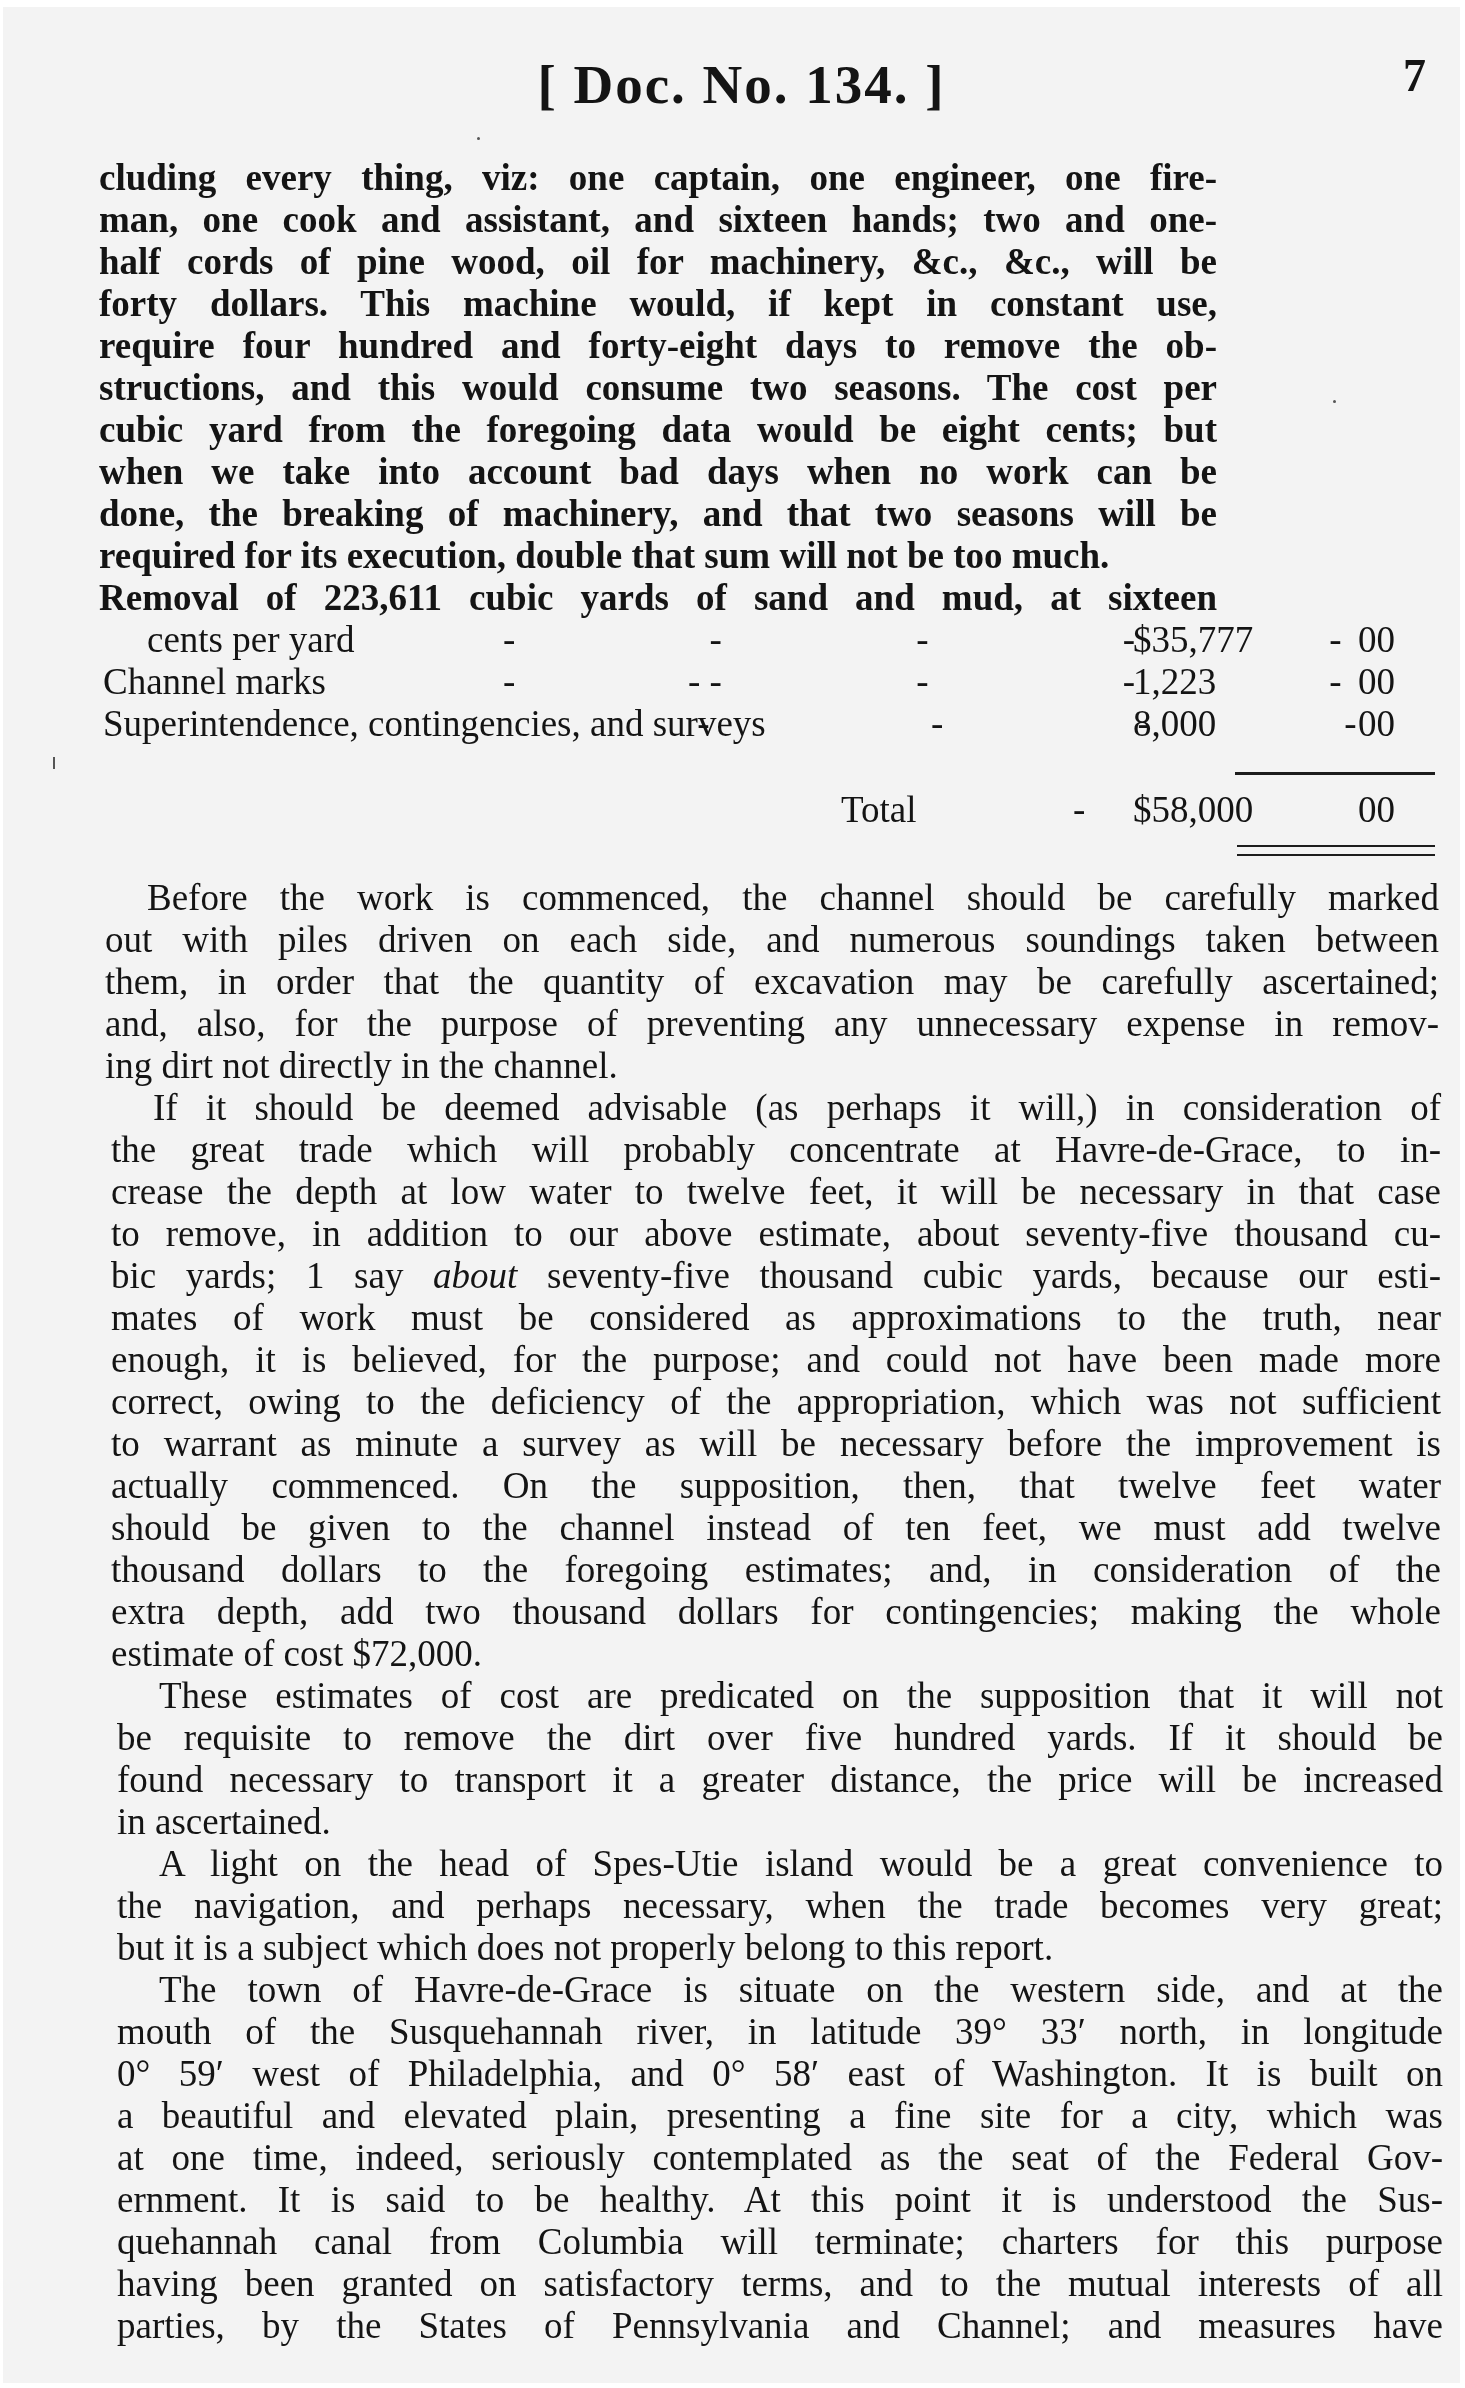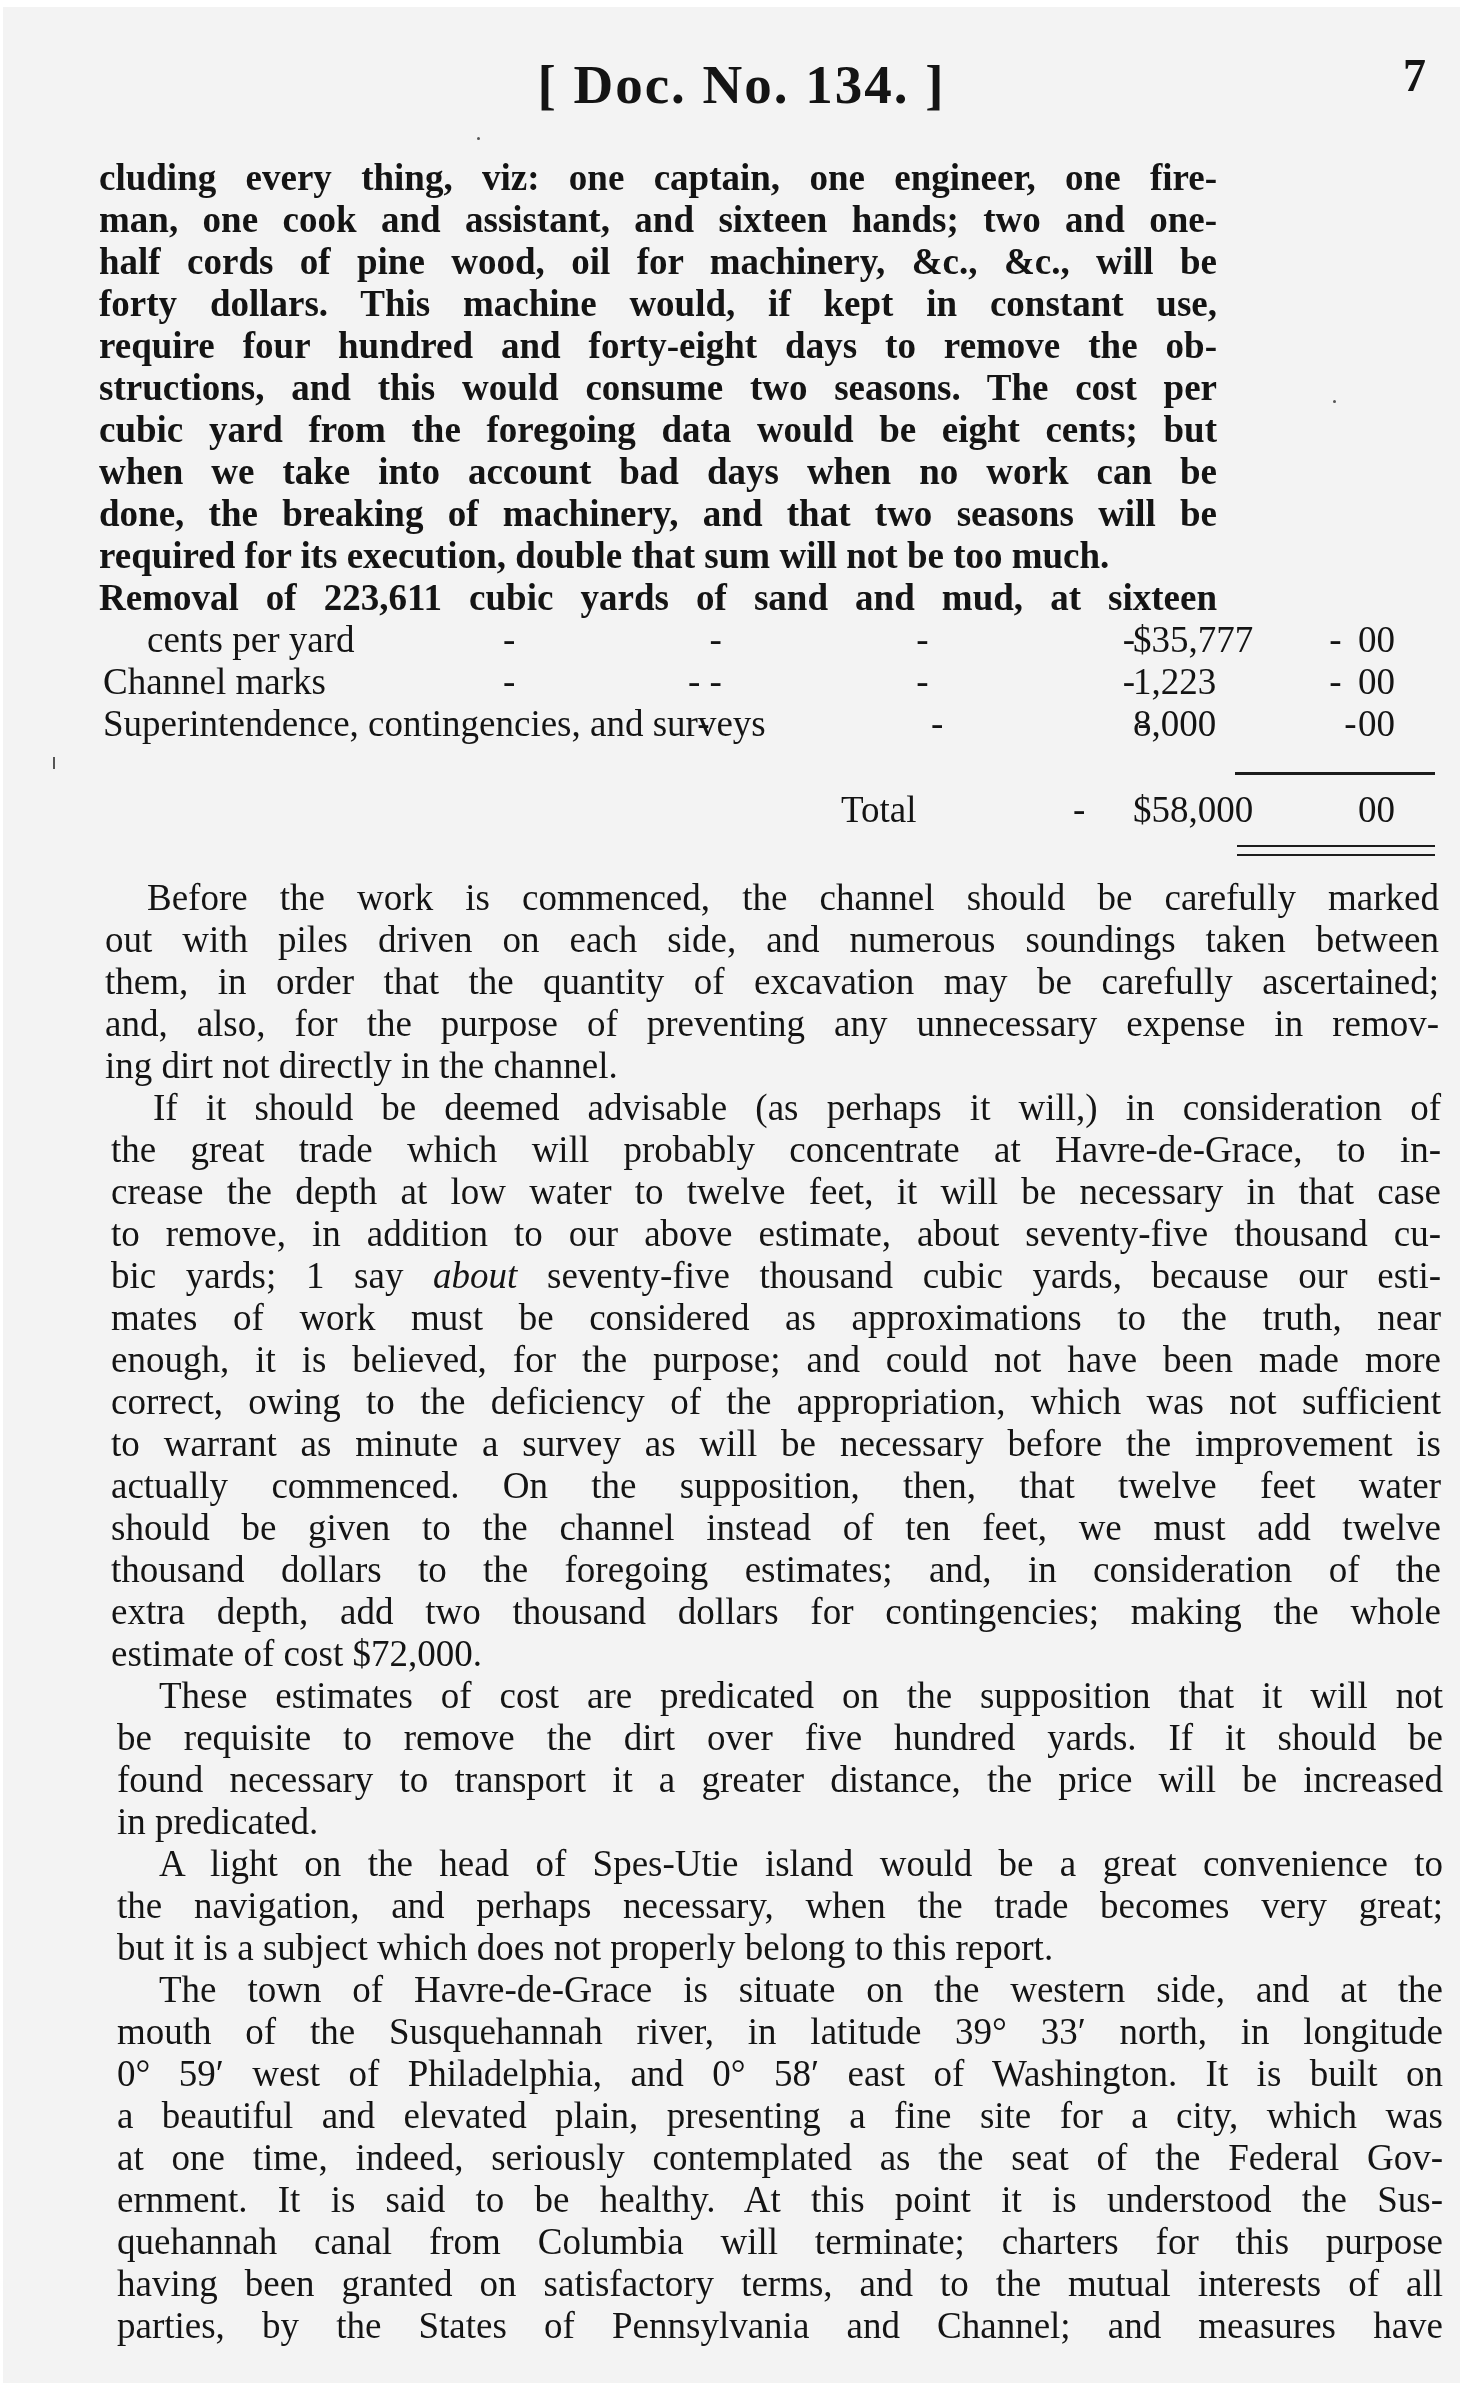--- a/index.html
+++ b/index.html
@@ -117,21 +117,21 @@
     <div class="line wide2" style="top:1500px">should be given to the channel instead of ten feet, we must add twelve</div>
     <div class="line wide2" style="top:1542px">thousand dollars to the foregoing estimates; and, in consideration of the</div>
     <div class="line wide2" style="top:1584px">extra depth, add two thousand dollars for contingencies; making the whole</div>
     <div class="line wide2 last" style="top:1626px">estimate of cost $72,000.</div>
   </div>
 
   <div>
     <div class="line wide3 indent" style="top:1668px">These estimates of cost are predicated on the supposition that it will not</div>
     <div class="line wide3" style="top:1710px">be requisite to remove the dirt over five hundred yards.  If it should be</div>
     <div class="line wide3" style="top:1752px">found necessary to transport it a greater distance, the price will be increased</div>
-    <div class="line wide3 last" style="top:1794px">in predicated.</div>
+    <div class="line wide3 last" style="top:1794px">in ascertained.</div>
   </div>
 
   <div>
     <div class="line wide3 indent" style="top:1836px">A light on the head of Spes-Utie island would be a great convenience to</div>
     <div class="line wide3" style="top:1878px">the navigation, and perhaps necessary, when the trade becomes very great;</div>
     <div class="line wide3 last" style="top:1920px">but it is a subject which does not properly belong to this report.</div>
   </div>
 
   <div>
     <div class="line wide3 indent" style="top:1962px">The town of Havre-de-Grace is situate on the western side, and at the</div>

